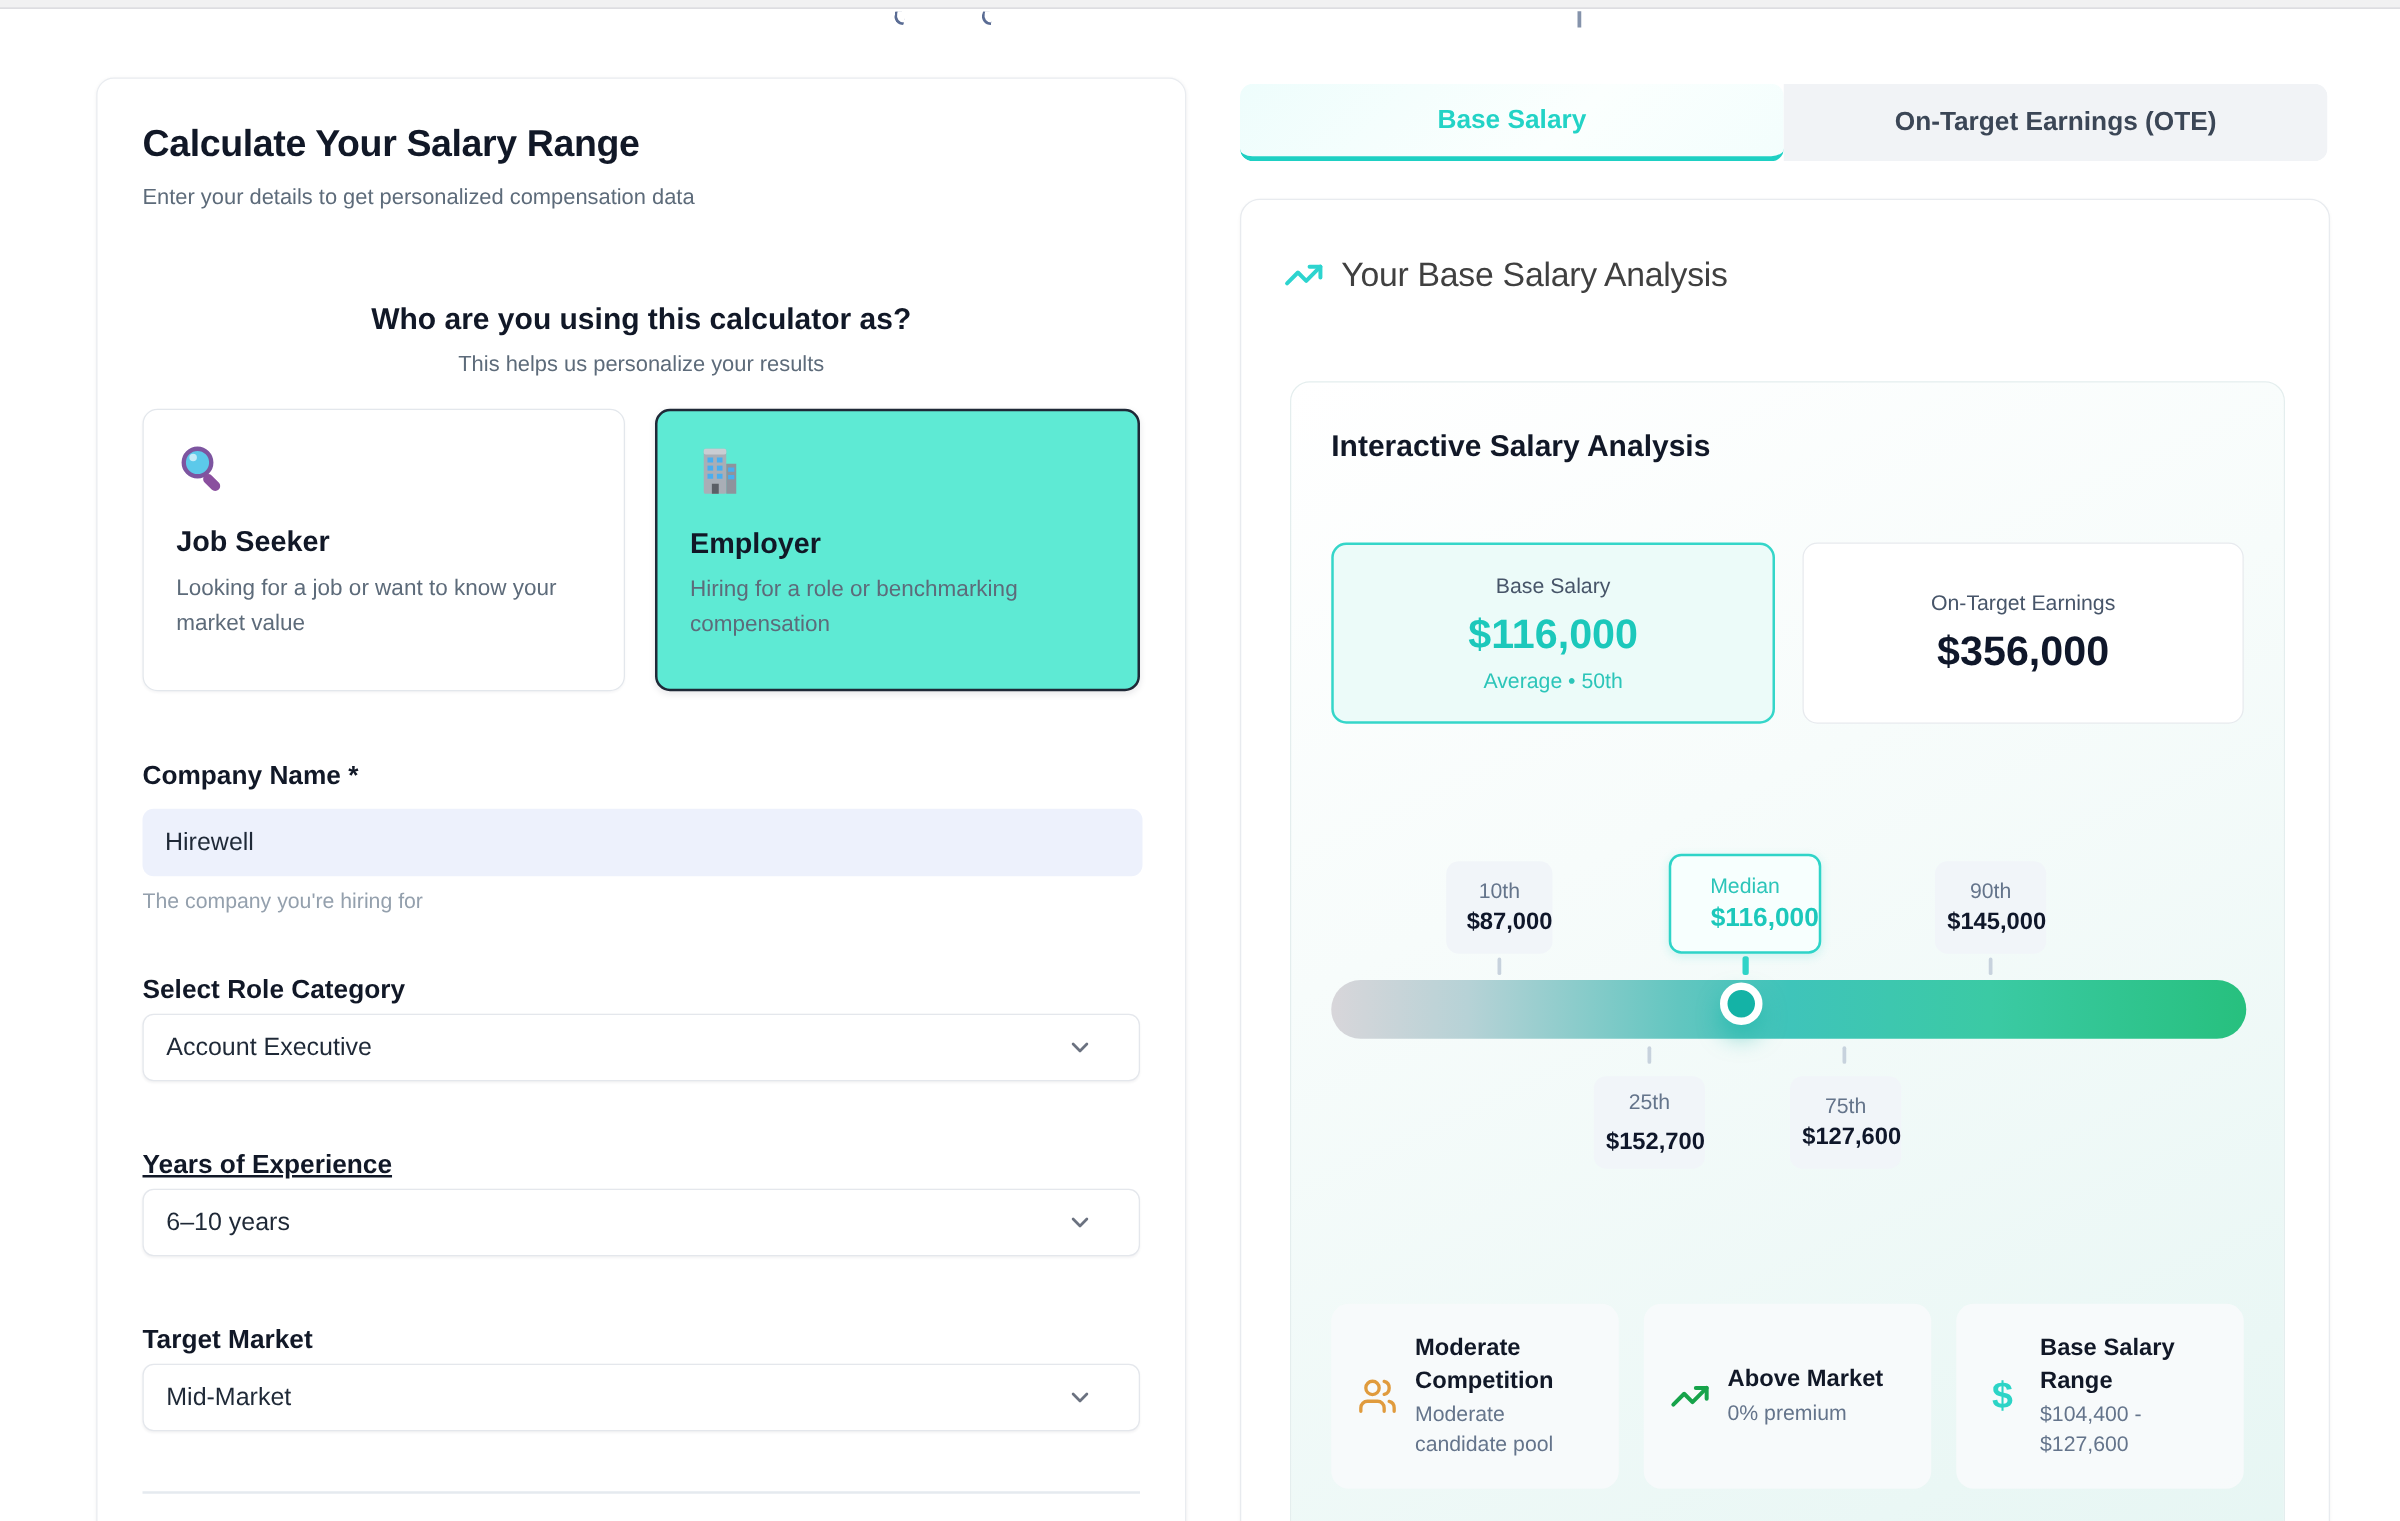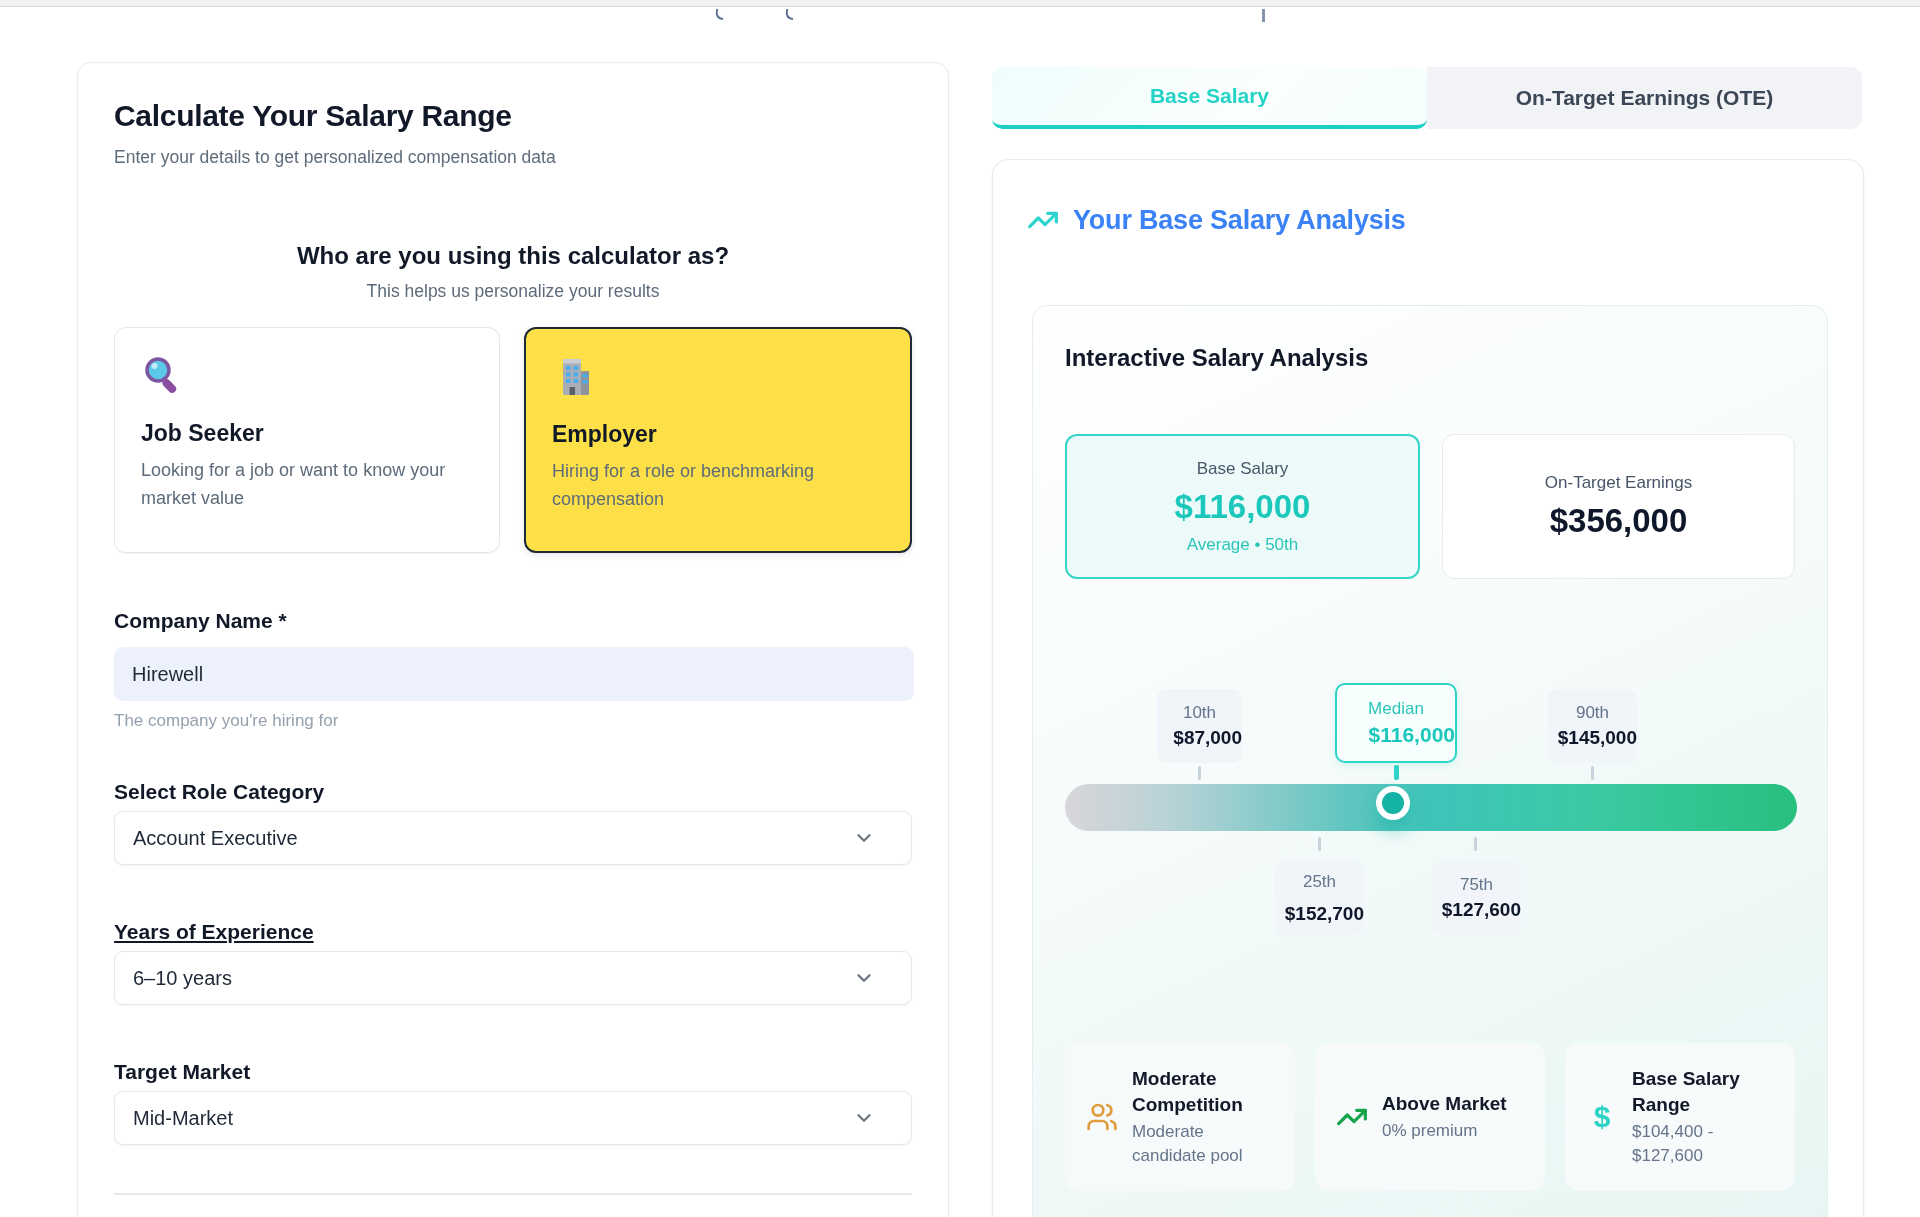--- a/index.html
+++ b/index.html
@@ -23,21 +23,21 @@
 
   .form-title    { top:36px;  font-size:30px; font-weight:700; color:#111827; letter-spacing:-.3px; }
   .form-subtitle { top:84px;  font-size:17.5px; color:#5d6b7a; }
   .persona-q     { top:179px; text-align:center; font-size:24px; font-weight:700; color:#111827; }
   .persona-hint  { top:218px; text-align:center; font-size:17.5px; color:#5d6b7a; }
 
   .persona-row { top:264px; display:flex; gap:24px; }
   .persona-card { flex:1; height:226px; border-radius:12px; padding:26px 26px 0 26px;
                   background:#ffffff; border:1px solid #e3e7ec; cursor:pointer;
                   box-shadow:0 1px 2px rgba(16,24,40,.04); }
-  .persona-card.selected { border:2px solid #1f2937; background:#fde047;
+  .persona-card.selected { border:2px solid #1f2937; background:#5eead4;
                   box-shadow:0 2px 6px rgba(16,24,40,.10); }
   .persona-icon { width:44px; height:44px; display:block; }
   .persona-title { margin-top:22px; font-size:23px; font-weight:700; color:#111827; }
   .persona-desc  { margin-top:9px; font-size:18px; line-height:28px; color:#5d6b7a; }
 
   .field-label { font-size:21px; font-weight:700; color:#111827; }
   .lbl-company { top:546px; } .lbl-role { top:717px; } .lbl-exp { top:857px;text-decoration:underline; } .lbl-market { top:997px; }
 
   .text-input { top:584px; height:54px; background:#edf1fc; border:none; border-radius:9px;
                 font-family:"Liberation Sans",sans-serif; font-size:20px; color:#1f2937;
@@ -62,21 +62,21 @@
   .tab.active { color:#23d3c6; background:linear-gradient(135deg,#eefdfc 0%,#fbfffe 60%,#f3fefd 100%);
                 border-bottom:4px solid #1ed0c3; border-radius:10px; }
   .tab.inactive { color:#3b4656; background:#f1f3f6; border-radius:0 10px 10px 0; }
 
   
   .analysis-card { position:absolute; left:992px; top:159px; width:872px; height:1110px;
                    background:#ffffff; border:1px solid #e8ebef; border-radius:16px;
                    box-shadow:0 1px 3px rgba(16,24,40,.05); }
   .analysis-head { position:absolute; left:34px; top:44px; display:flex; align-items:center; gap:14px; }
   .trend-icon-lg { width:32px; height:32px; }
-  .analysis-title { font-size:27px; font-weight:700; color:#3b82f6; letter-spacing:-.2px; }
+  .analysis-title { font-size:27px; font-weight:400; color:#404040; letter-spacing:-.2px; }
 
   .inner-card { position:absolute; left:39px; top:145px; width:796px; height:1040px;
                 border:1px solid #e4eeee; border-radius:16px;
                 background:linear-gradient(155deg,#ffffff 0%,#f7fcfb 35%,#eaf7f5 80%,#e4f5f2 100%); }
   .panel-title { position:absolute; left:32px; top:38px; font-size:24px; font-weight:700; color:#111827; }
 
   .summary-row { position:absolute; left:32px; top:128px; width:730px; display:flex; gap:22px; }
   .summary-box { height:145px; border-radius:12px; display:flex; flex-direction:column;
                  align-items:center; justify-content:center; gap:9px; }
   .summary-base { width:355px; background:#ecfbf9; border:2px solid #35d6c9; }

